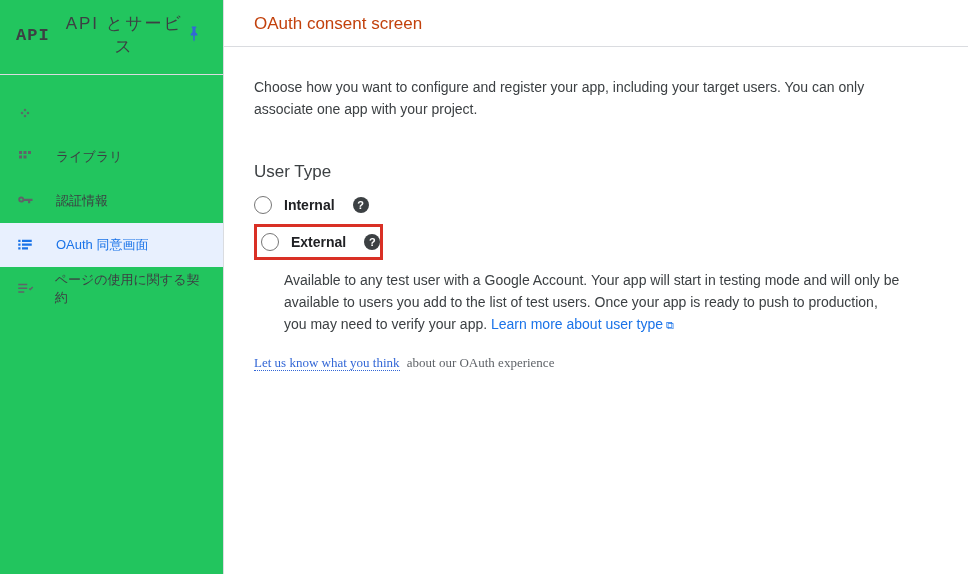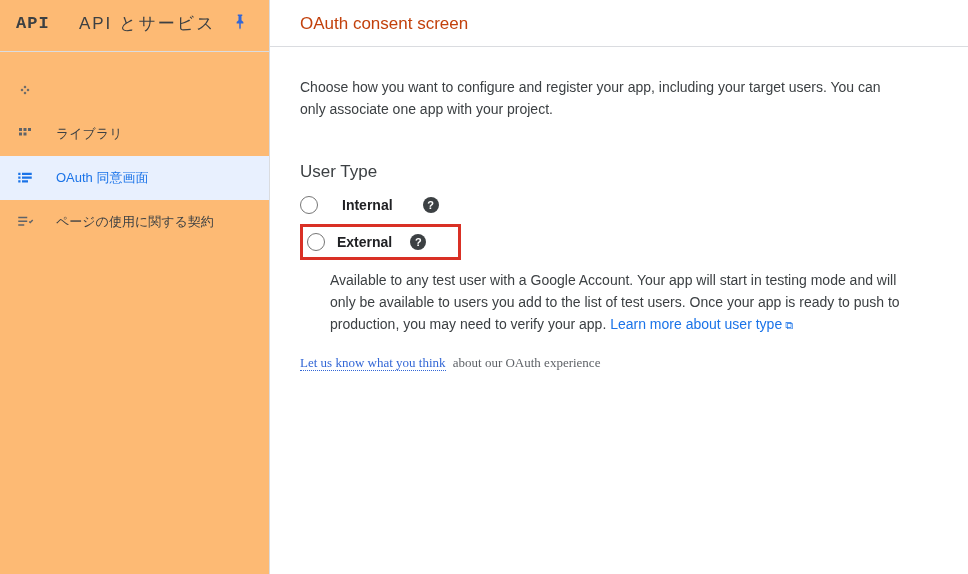--- a/index.html
+++ b/index.html
@@ -1,41 +1,41 @@
 <!DOCTYPE html>
 <html><head>
   <meta charset="utf-8">
   <style>
     * { margin: 0; padding: 0; box-sizing: border-box; }
     body { font-family: Arial, "Helvetica Neue", sans-serif; font-size: 13px; color: #3c4043; width: 968px; }
     .layout { display: flex; }
-    .sidebar { width: 270px; border-right: 1px solid #dadce0; min-height: 574px; background: #fdba74; }
+    .sidebar { width: 224px; border-right: 1px solid #dadce0; min-height: 574px; background: #22c55e; }
     .sb-header { display: flex; align-items: center; padding: 12px 16px 16px 16px; border-bottom: 1px solid #dadce0; }
     .sb-logo { font-family: "Courier New", monospace; font-weight: bold; font-size: 17px; letter-spacing: 1px; margin-right: 14px; }
     .sb-title { font-size: 17px; color: #3c4043; flex: 1; letter-spacing: 2px; text-align: center; }
     .pin { color: #3367d6; font-size: 15px; margin-left: auto; margin-right: 4px;}
     .nav { padding-top: 16px; }
     .nav-item { display: flex; align-items: center; padding: 0 16px; height: 44px; cursor: pointer; color: #3c4043; font-size: 13px;}
     .nav-item.active { background: #e8f0fe; color: #1a73e8; }
     .nav-item .icon { width: 40px; display: inline-flex; align-items: center; color: #5f6368; font-size: 16px;}
     .nav-item.active .icon { color: #1a73e8; }
     .main { flex: 1; }
     .main-header { padding: 14px 30px 12px; font-size: 17px; color: #c2410c; border-bottom: 1px solid #dadce0; }
     .content { padding: 30px 68px 20px 30px; }
     .intro { font-size: 14px; line-height: 1.55; color: #3c4043; margin-bottom: 42px; }
     .section-title { font-size: 17px; font-weight: normal; color: #3c4043; margin-bottom: 14px; }
-    .radio-row { display: flex; align-items: center; gap: 24px; margin-bottom: 10px; margin-left: 0;}
+    .radio-row { display: flex; align-items: center; gap: 12px; margin-bottom: 10px; margin-left: 0;}
     .radio-row input[type="radio"] { width: 18px; height: 18px; accent-color: #5f6368; }
     .radio-label { font-weight: bold; font-size: 14px; color: #202124;}
     .help-circle { display:inline-block; width:16px; height:16px; border-radius:50%; background:#3c4043; color:#fff; font-size:11px; font-weight:bold; text-align:center; line-height:16px; margin-left:6px;}
     .desc { font-size: 14px; line-height: 1.55; color: #3c4043; margin: 0 0 20px 30px; }
     .link { color: #1a73e8; text-decoration: none; }
     .dotted { color:#3367d6; border-bottom:1px dotted #3367d6; text-decoration:none; }
     .ext-icon { font-size: 11px; color:#1a73e8; margin-left:3px;}
-    .highlight-box { display: inline-flex; align-items: center; border: 3px solid #d93025; padding: 6px 32px 6px 4px; gap:12px; margin-bottom:10px;}
+    .highlight-box { display: inline-flex; align-items: center; border: 3px solid #d93025; padding: 6px 0 6px 4px; gap:12px; margin-bottom:10px;}
     .highlight-box input[type="radio"] { width: 18px; height: 18px; margin-left: 0;}
     .btn-primary { background: #1a73e8; color: #fff; border: none; border-radius: 4px; padding: 10px 18px; font-size: 14px; cursor: pointer; margin-top: 28px; margin-bottom: 30px;}
     .feedback { font-size: 13px; color: #5f6368; font-family: Liberation Serif, serif;}
     .feedback a { margin-right: 4px; }
     svg.iconsvg { width:18px; height:18px; fill: currentColor; }
   </style>
 </head>
 <body>
 
 <div class="layout">
@@ -57,20 +57,28 @@
             </svg>
         </span>
       </div>
       <div class="nav-item">
         <span class="icon">
           <svg class="iconsvg" viewBox="0 0 24 24">
               <path d="M4 4h4v4H4zM10 4h4v4h-4zM16 4h4v4h-4zM4 10h4v4H4zM10 10h4v4h-4z"></path>
             </svg>
         </span>
         <span>ライブラリ</span>
+      </div>
+      <div class="nav-item">
+        <span class="icon">
+          <svg class="iconsvg" viewBox="0 0 24 24">
+              <path d="M7 14a4 4 0 1 1 3.87-5H22v3h-3v3h-3v-3h-5.13A4 4 0 0 1 7 14zm0-2.5A1.5 1.5 0 1 0 7 8.5a1.5 1.5 0 0 0 0 3z"></path>
+            </svg>
+        </span>
+        <span>認証情報</span>
       </div>
       <div class="nav-item active">
         <span class="icon">
           <svg class="iconsvg" viewBox="0 0 24 24">
               <path d="M3 5h3v3H3zM3 10h3v3H3zM3 15h3v3H3zM8 5h13v3H8zM8 10h13v3H8zM8 15h8v3H8z"></path>
             </svg>
         </span>
         <span>OAuth 同意画面</span>
       </div>
       <div class="nav-item">

